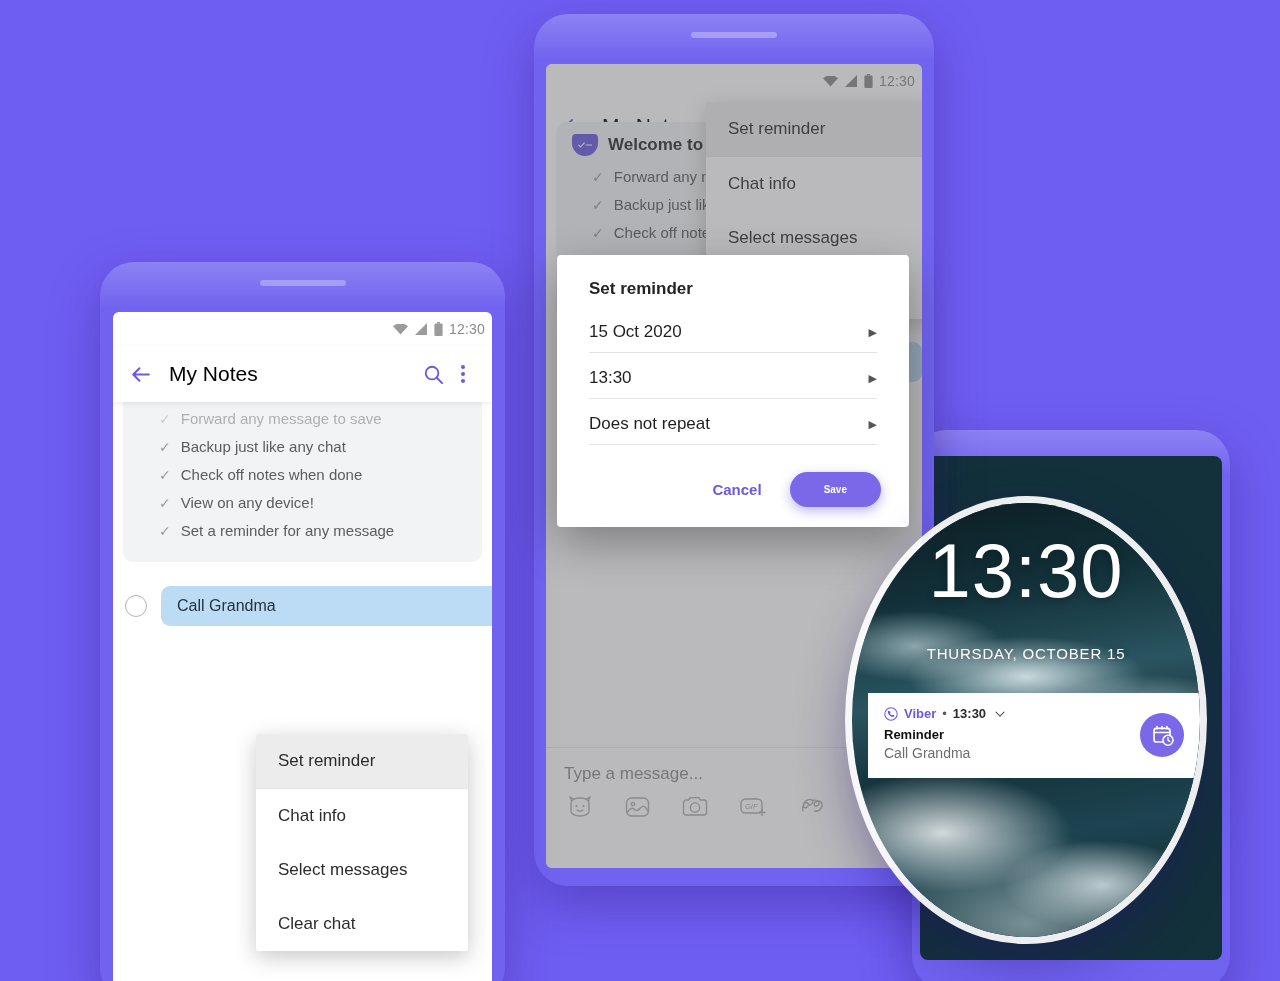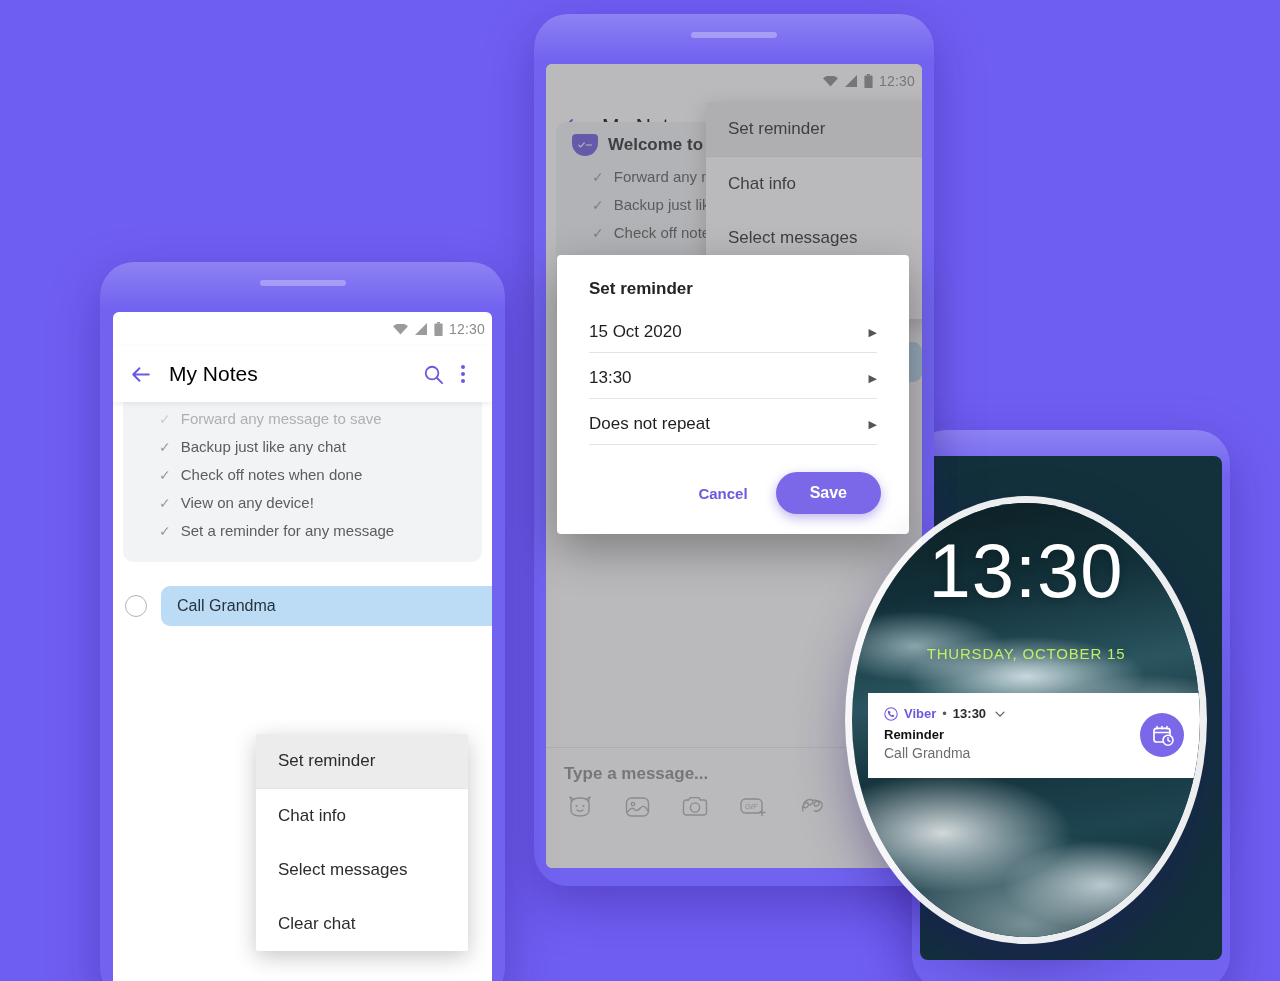--- a/index.html
+++ b/index.html
@@ -52,35 +52,35 @@
   .bubble{background:#bcdcf5;border-radius:9px;padding:11px 16px;font-size:16px;color:#26323c;flex:1;}
 
   
   .ctxmenu{position:absolute;background:#fff;border-radius:2px;
            box-shadow:0 6px 22px rgba(0,0,0,.22);overflow:hidden;}
   .ctxitem{padding:17px 22px;font-size:17px;color:#2c2c2c;}
   .ctxitem.pressed{background:#ececec;border-bottom:1px solid #e6e6e6;}
 
   
   .composer{position:absolute;left:0;right:0;bottom:0;background:#fff;border-top:1px solid #e8e8e8;}
-  .composer .ph{font-size:17px;color:#8c8c8c;padding:16px 18px 10px;font-weight:bold;}
+  .composer .ph{font-size:17px;color:#8c8c8c;padding:16px 18px 10px;}
   .composer .icons{display:flex;gap:30px;padding:0 20px 16px;}
   .composer .icons svg{opacity:.55;}
 
   
   .dialog{position:absolute;background:#fff;border-radius:4px;
           box-shadow:0 16px 46px rgba(0,0,0,.32);padding:24px 0 12px;}
   .dlg-title{font-size:17px;font-weight:bold;color:#242424;padding:0 32px 8px;}
   .dlg-row{margin:1px 32px;padding:14px 0 10px;border-bottom:1px solid #e3e3e3;
            display:flex;align-items:center;justify-content:space-between;}
   .dlg-row .val{font-size:17px;color:#1f1f1f;}
   .dlg-row .car{color:#555;font-size:11px;}
   .dlg-actions{display:flex;justify-content:flex-end;align-items:center;gap:18px;padding:26px 28px 8px;margin-left:20px;}
   .btn-text{color:#6a5ae0;font-size:15px;font-weight:bold;padding:8px 10px;}
-  .btn-filled{background:#7a68e8;color:#fff;font-size:16px;font-weight:bold;
+  .btn-filled{background:#7a68e8;color:#fff;font-size:10px;font-weight:bold;
               padding:12px 34px;border-radius:22px;box-shadow:0 4px 12px rgba(90,70,220,.4);}
 
   
   .dim{position:absolute;inset:0;background:rgba(90,90,95,.42);pointer-events:none;}
 
   
   .mag{position:absolute;border-radius:50%;overflow:hidden;
        box-shadow:0 0 0 7px rgba(255,255,255,.92), 0 22px 56px rgba(35,15,110,.45);}
   .lock{position:absolute;inset:0;}
   .waves{position:absolute;inset:0;
@@ -89,21 +89,21 @@
       radial-gradient(ellipse 45% 16% at 72% 88%, rgba(235,245,248,.72), rgba(255,255,255,0) 64%),
       radial-gradient(ellipse 52% 14% at 50% 40%, rgba(228,240,243,.85), rgba(255,255,255,0) 66%),
       radial-gradient(ellipse 38% 12% at 18% 33%, rgba(210,230,235,.6), rgba(255,255,255,0) 68%),
       radial-gradient(ellipse 40% 11% at 85% 47%, rgba(205,226,232,.55), rgba(255,255,255,0) 68%),
       radial-gradient(ellipse 70% 30% at 50% 97%, rgba(200,225,230,.55), rgba(255,255,255,0) 70%),
       linear-gradient(170deg,#0c1d22 0%,#123039 22%,#2a5560 42%,#15333c 58%,#1d4450 74%,#0d2127 100%);
   }
   .lock-clock{position:absolute;top:30px;left:0;right:0;text-align:center;color:#fff;
               font-size:76px;font-weight:300;letter-spacing:1px;line-height:1;
               text-shadow:0 2px 10px rgba(0,0,0,.25);}
-  .lock-date{position:absolute;top:142px;left:0;right:0;text-align:center;color:#bef264;
+  .lock-date{position:absolute;top:142px;left:0;right:0;text-align:center;color:#ffffff;
              font-size:15px;letter-spacing:.8px;text-shadow:0 1px 6px rgba(0,0,0,.3);}
   .notif{position:absolute;left:16px;right:0;top:190px;background:#fff;padding:13px 16px 15px;
          display:flex;align-items:center;}
   .notif .txt{flex:1;}
   .notif-head{display:flex;align-items:center;gap:6px;margin-bottom:5px;}
   .notif-app{font-size:13px;color:#6a5ae0;font-weight:bold;}
   .notif-dot{color:#555;font-size:13px;}
   .notif-time{font-size:13px;color:#2b2b2b;font-weight:bold;}
   .notif-title{font-size:13px;font-weight:bold;color:#111;line-height:1.35;}
   .notif-sub{font-size:14px;color:#6d6d6d;line-height:1.4;}

